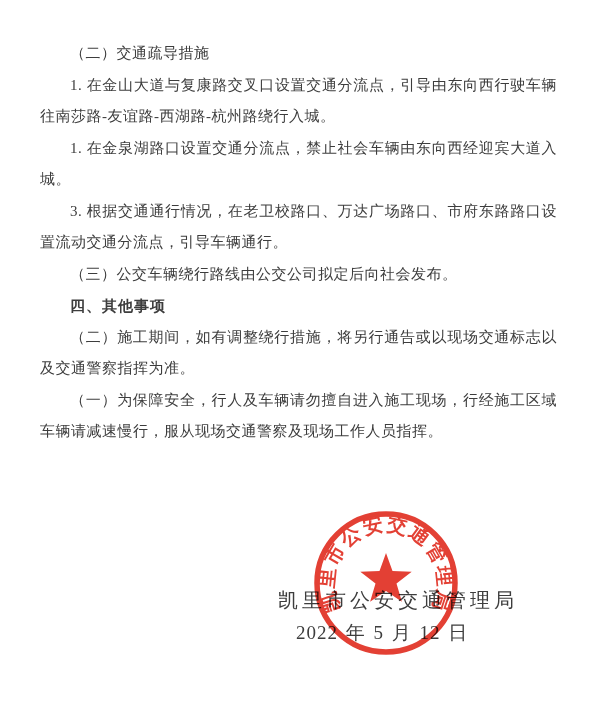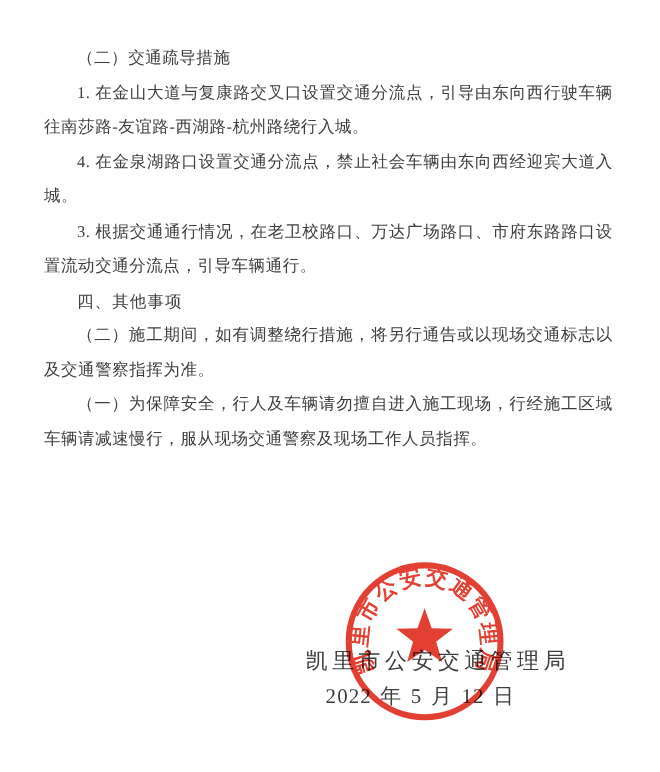--- a/index.html
+++ b/index.html
@@ -24,21 +24,21 @@
     font-size: 15px;
     line-height: 31.5px;
     text-align: justify;
     letter-spacing: 0.5px;
   }
   .body-text p {
     margin: 0;
     text-indent: 2em;
   }
   .body-text p.heading-bold {
-    font-weight: 400;
+    font-weight: 700;
     font-family: "Liberation Sans", "DejaVu Sans", sans-serif;
     letter-spacing: 1px;
   }
   .signature-org {
     position: absolute;
     left: 278px;
     top: 587px;
     font-size: 20px;
     letter-spacing: 4px;
     white-space: nowrap;
@@ -64,22 +64,23 @@
   }
 </style>
 </head>
 <body>
 
 <div class="page">
 
   <div class="body-text">
     <p>（二）交通疏导措施</p>
     <p>1. 在金山大道与复康路交叉口设置交通分流点，引导由东向西行驶车辆往南莎路-友谊路-西湖路-杭州路绕行入城。</p>
-    <p>4. 在金泉湖路口设置交通分流点，禁止社会车辆由东向西经迎宾大道入城。</p>
+    <p>1. 在金泉湖路口设置交通分流点，禁止社会车辆由东向西经迎宾大道入城。</p>
     <p>3. 根据交通通行情况，在老卫校路口、万达广场路口、市府东路路口设置流动交通分流点，引导车辆通行。</p>
+    <p>（三）公交车辆绕行路线由公交公司拟定后向社会发布。</p>
     <p class="heading-bold">四、其他事项</p>
     <p>（二）施工期间，如有调整绕行措施，将另行通告或以现场交通标志以及交通警察指挥为准。</p>
     <p>（一）为保障安全，行人及车辆请勿擅自进入施工现场，行经施工区域车辆请减速慢行，服从现场交通警察及现场工作人员指挥。</p>
   </div>
 
   <div class="signature-org">凯里市公安交通管理局</div>
   <div class="signature-date">2022 年 5 月 12 日</div>
 
   <svg class="seal" viewBox="0 0 170 170" xmlns="http://www.w3.org/2000/svg">
     <defs>

